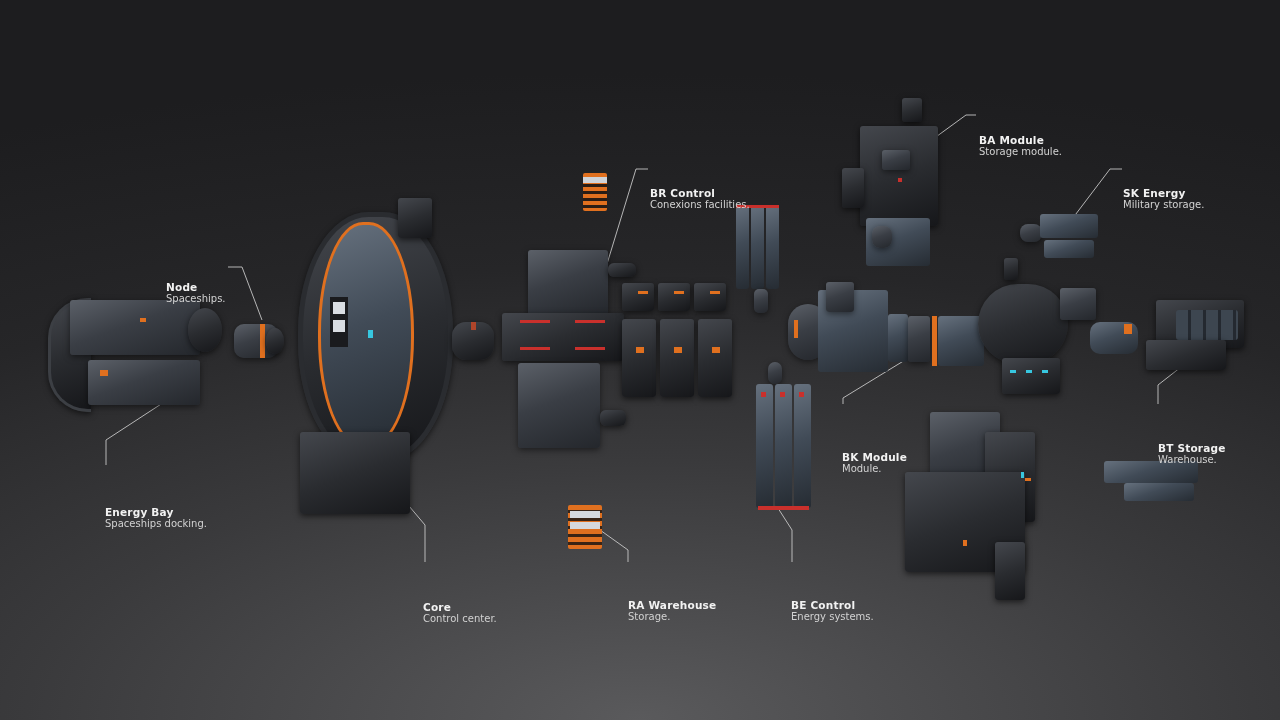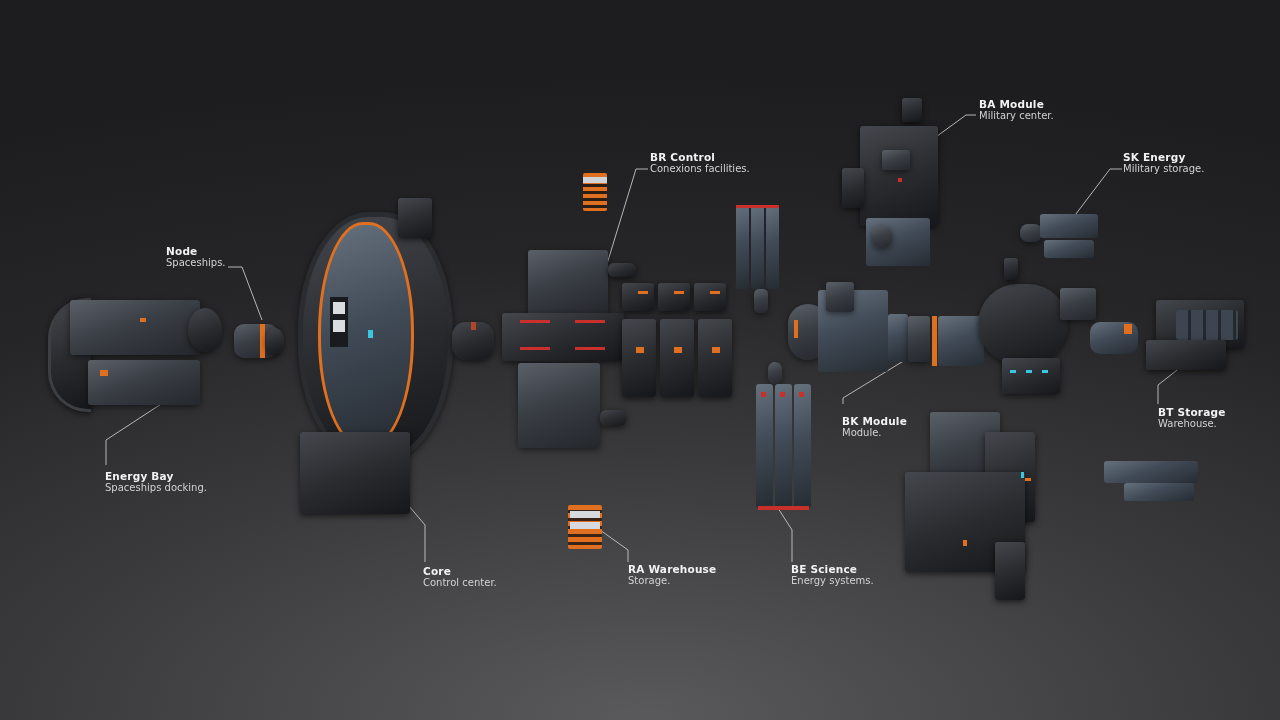--- a/index.html
+++ b/index.html
@@ -3,21 +3,21 @@
 <meta charset="utf-8">
 <style>
   html, body { margin: 0; padding: 0; }
   body {
     width: 1280px; height: 720px; overflow: hidden; position: relative;
     background: radial-gradient(ellipse 120% 90% at 50% 100%, #5a5a5c 0%, #3a3a3c 40%, #262628 70%, #1d1d1f 100%);
     font-family: "DejaVu Sans", sans-serif;
   }
   .stage { position: absolute; inset: 0; }
   .leaders { position: absolute; inset: 0; pointer-events: none; }
-  .label { position: absolute; color: #e6e6e6; line-height: 12px; white-space: nowrap; }
+  .label { position: absolute; color: #e6e6e6; line-height: 12px; white-space: nowrap; margin-top: 36px; }
   .label .name { font-size: 10.5px; font-weight: bold; letter-spacing: 0.2px; color: #f2f2f2; display: block; }
   .label .desc { font-size: 10px; color: #d2d2d2; display: block; }
 
   .part { position: absolute; }
   .metal { background: linear-gradient(160deg, #5b6068 0%, #3a3e45 45%, #24272c 100%); border-radius: 3px; box-shadow: 0 2px 6px rgba(0,0,0,.5); }
   .darkmetal { background: linear-gradient(160deg, #44474d 0%, #2a2c30 50%, #16171a 100%); border-radius: 3px; box-shadow: 0 2px 6px rgba(0,0,0,.6); }
   .bluemetal { background: linear-gradient(160deg, #66717e 0%, #414b57 45%, #262c33 100%); border-radius: 3px; }
   .orange { background: #e0701f; }
   .redbar { background: #c9302c; }
   .cyan { background: #37c7e0; }
@@ -211,26 +211,26 @@
   </div>
   <div class="label" style="left:650px;top:151px;">
     <span class="name">BR Control</span>
     <span class="desc">Conexions facilities.</span>
   </div>
   <div class="label" style="left:628px;top:563px;">
     <span class="name">RA Warehouse</span>
     <span class="desc">Storage.</span>
   </div>
   <div class="label" style="left:791px;top:563px;">
-    <span class="name">BE Science</span>
+    <span class="name">BE Control</span>
     <span class="desc">Energy systems.</span>
   </div>
   <div class="label" style="left:979px;top:98px;">
     <span class="name">BA Module</span>
-    <span class="desc">Military center.</span>
+    <span class="desc">Storage module.</span>
   </div>
   <div class="label" style="left:1123px;top:151px;">
     <span class="name">SK Energy</span>
     <span class="desc">Military storage.</span>
   </div>
   <div class="label" style="left:842px;top:415px;">
     <span class="name">BK Module</span>
     <span class="desc">Module.</span>
   </div>
   <div class="label" style="left:1158px;top:406px;">

